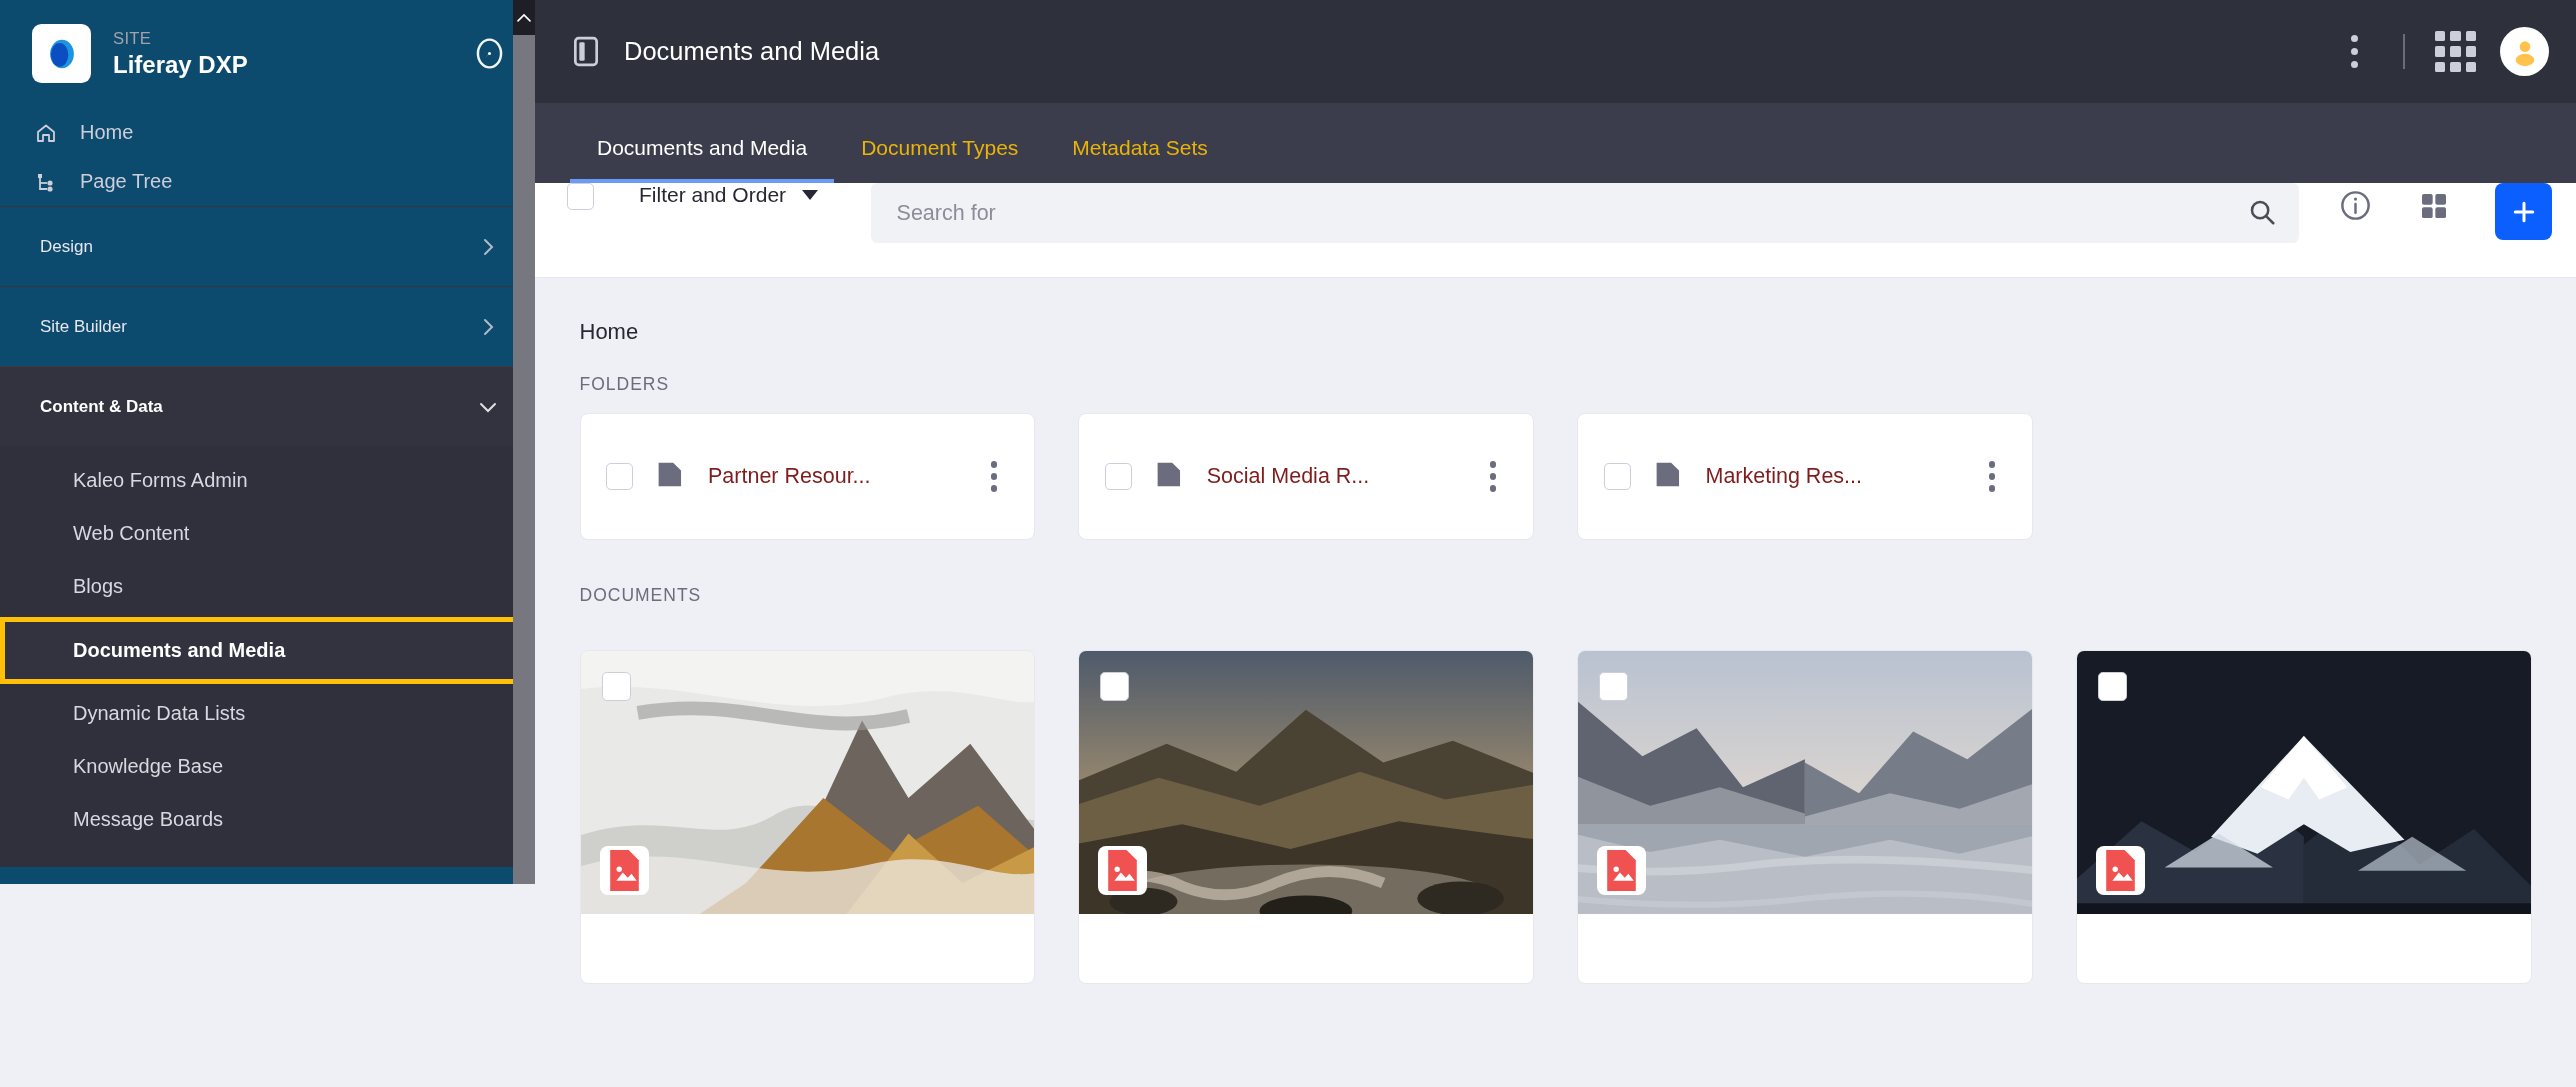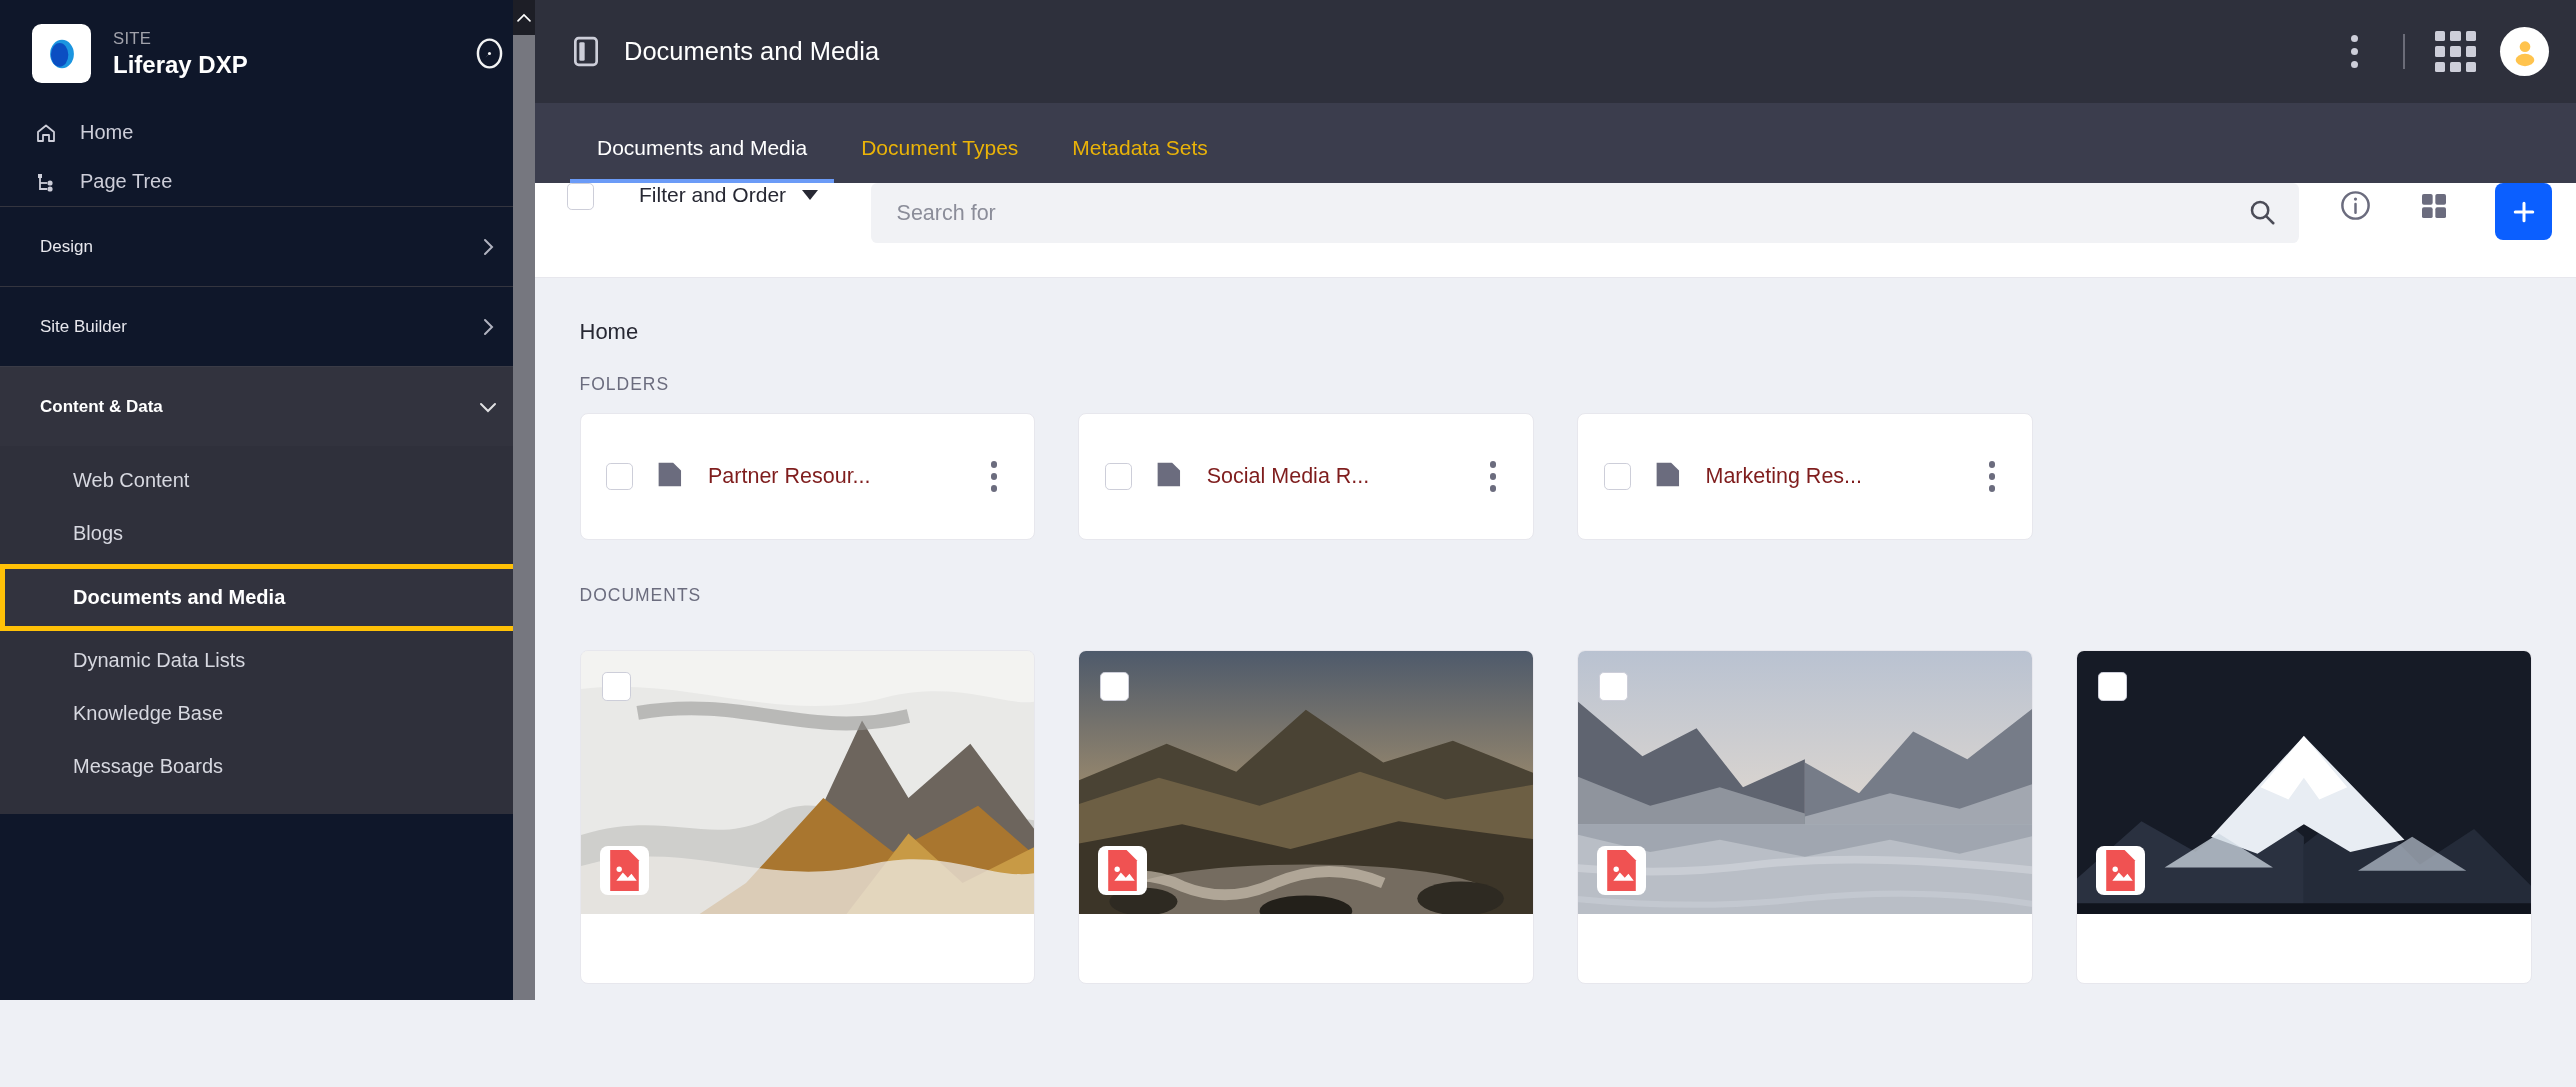--- a/index.html
+++ b/index.html
@@ -6,22 +6,22 @@
   html, body {
     width: 2576px; height: 1088px;
     font-family: "Liberation Sans", sans-serif;
     background: #eef0f5;
     overflow: hidden;
   }
   .app { display: flex; width: 2576px; height: 1088px; }
 
   
   .sidebar {
-    width: 535px; height: 1000px; flex: 0 0 535px;
-    background: #0f172a; color: #cdced9;
+    width: 535px; height: 884px; flex: 0 0 535px;
+    background: #0c4a6e; color: #cdced9;
     overflow: hidden; position: relative;
   }
   .sb-header {
     display: flex; align-items: center;
     padding: 24px 27px 19px 32px; gap: 22px;
   }
   .sb-logo {
     width: 59px; height: 59px; border-radius: 9.5px; background: #fff;
     flex: 0 0 59px; display: flex; align-items: center; justify-content: center;
   }
@@ -235,20 +235,21 @@
       <div class="sb-group expanded">
         <span>Content &amp; Data</span>
         <span class="chev">
           <svg width="24" height="24" viewBox="0 0 24 24" fill="none" stroke="#fff" stroke-width="2" stroke-linecap="round">
             <path d="M5 9 L12 16 L19 9"></path>
           </svg>
         </span>
       </div>
 
       <div class="sb-sublist">
+        <div class="sb-sub">Kaleo Forms Admin</div>
         <div class="sb-sub">Web Content</div>
         <div class="sb-sub">Blogs</div>
         <div class="sb-sub active">Documents and Media</div>
         <div class="sb-sub">Dynamic Data Lists</div>
         <div class="sb-sub">Knowledge Base</div>
         <div class="sb-sub">Message Boards</div>
       </div>
     </nav>
 
     <div class="sb-scroll">

